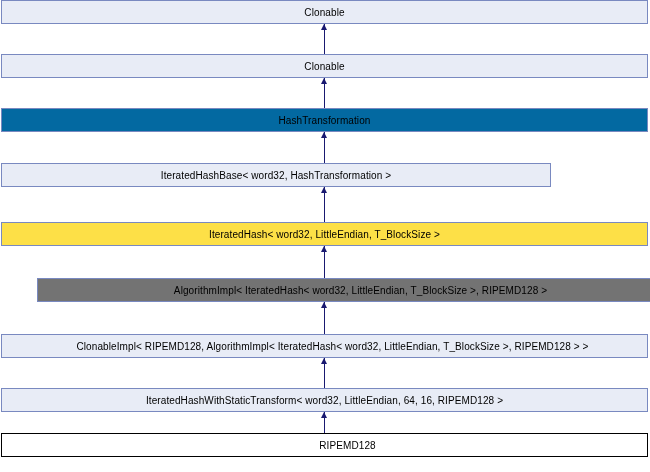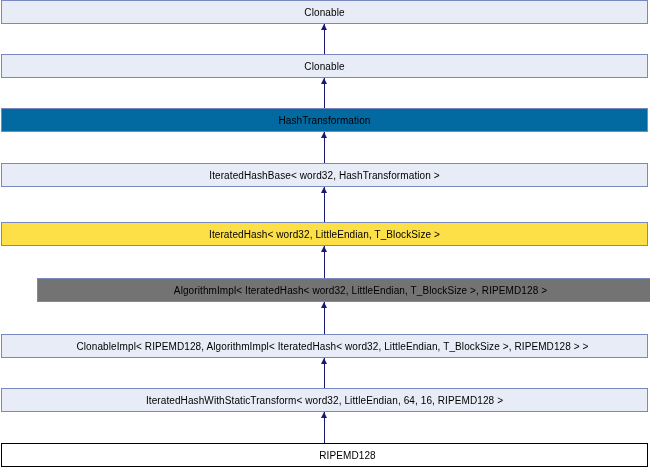--- a/index.html
+++ b/index.html
@@ -108,31 +108,31 @@
     </div>
     <div class="node" style="left: 1px; top: 0px; width: 647px; height: 24px; background: rgb(232, 236, 246); border-color: rgb(121, 137, 192);">
       <span class="node-label" style="color: rgb(0, 0, 0);">Clonable</span>
     </div>
     <div class="node" style="left: 1px; top: 54px; width: 647px; height: 24px; background: rgb(232, 236, 246); border-color: rgb(121, 137, 192);">
       <span class="node-label" style="color: rgb(0, 0, 0);">Clonable</span>
     </div>
     <div class="node" style="left: 1px; top: 108px; width: 647px; height: 24px; background: #0369a1; border-color: rgb(121, 137, 192);">
       <span class="node-label" style="color: rgb(0, 0, 0);">HashTransformation</span>
     </div>
-    <div class="node" style="left: 1px; top: 163px; width: 647px; height: 24px; background: rgb(232, 236, 246); border-color: rgb(121, 137, 192);">
+    <div class="node" style="left: 1px; top: 163px; width: 550px; height: 24px; background: rgb(232, 236, 246); border-color: rgb(121, 137, 192);">
       <span class="node-label" style="color: rgb(0, 0, 0);">IteratedHashBase&lt; word32, HashTransformation &gt;</span>
     </div>
     <div class="node" style="left: 1px; top: 222px; width: 647px; height: 24px; background: #fde047; border-color: rgb(121, 137, 192);">
       <span class="node-label" style="color: rgb(0, 0, 0);">IteratedHash&lt; word32, LittleEndian, T_BlockSize &gt;</span>
     </div>
     <div class="node" style="left: 1px; top: 278px; width: 647px; height: 24px; background: #737373; border-color: rgb(121, 137, 192); margin-left: 36px;">
       <span class="node-label" style="color: rgb(0, 0, 0);">AlgorithmImpl&lt; IteratedHash&lt; word32, LittleEndian, T_BlockSize &gt;, RIPEMD128 &gt;</span>
     </div>
     <div class="node" style="left: 1px; top: 334px; width: 647px; height: 24px; background: rgb(232, 236, 246); border-color: rgb(121, 137, 192);">
       <span class="node-label" style="color: rgb(0, 0, 0); margin-left: 16px;">ClonableImpl&lt; RIPEMD128, AlgorithmImpl&lt; IteratedHash&lt; word32, LittleEndian, T_BlockSize &gt;, RIPEMD128 &gt; &gt;</span>
     </div>
     <div class="node" style="left: 1px; top: 388px; width: 647px; height: 24px; background: rgb(232, 236, 246); border-color: rgb(121, 137, 192);">
       <span class="node-label" style="color: rgb(0, 0, 0);">IteratedHashWithStaticTransform&lt; word32, LittleEndian, 64, 16, RIPEMD128 &gt;</span>
     </div>
-    <div class="node leaf" style="left: 1px; top: 443px; width: 647px; height: 24px; background: rgb(255, 255, 255); border-color: rgb(0, 0, 0); padding-left: 46px;">
+    <div class="node leaf" style="left: 1px; top: 433px; width: 647px; height: 24px; background: rgb(255, 255, 255); border-color: rgb(0, 0, 0); padding-left: 46px;">
       <span class="node-label" style="color: rgb(0, 0, 0);">RIPEMD128</span>
     </div>
   </div>
 
 </body></html>

